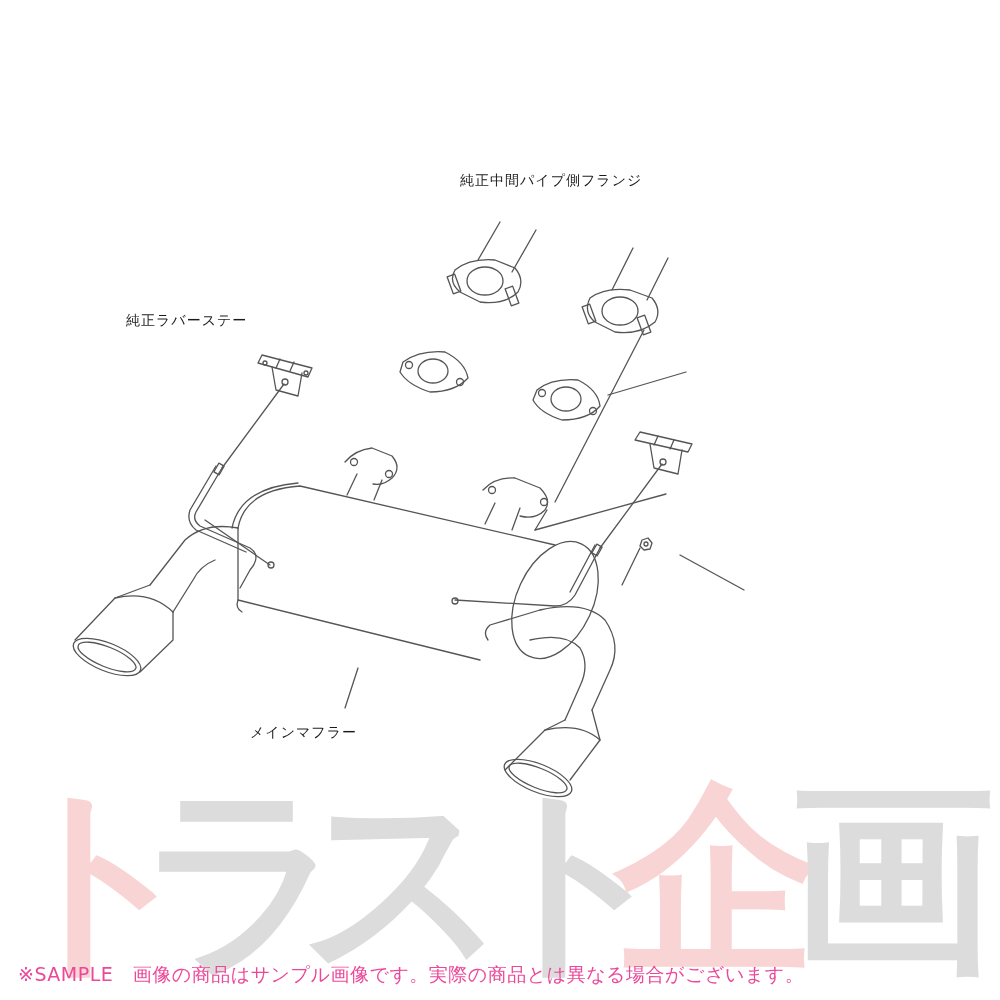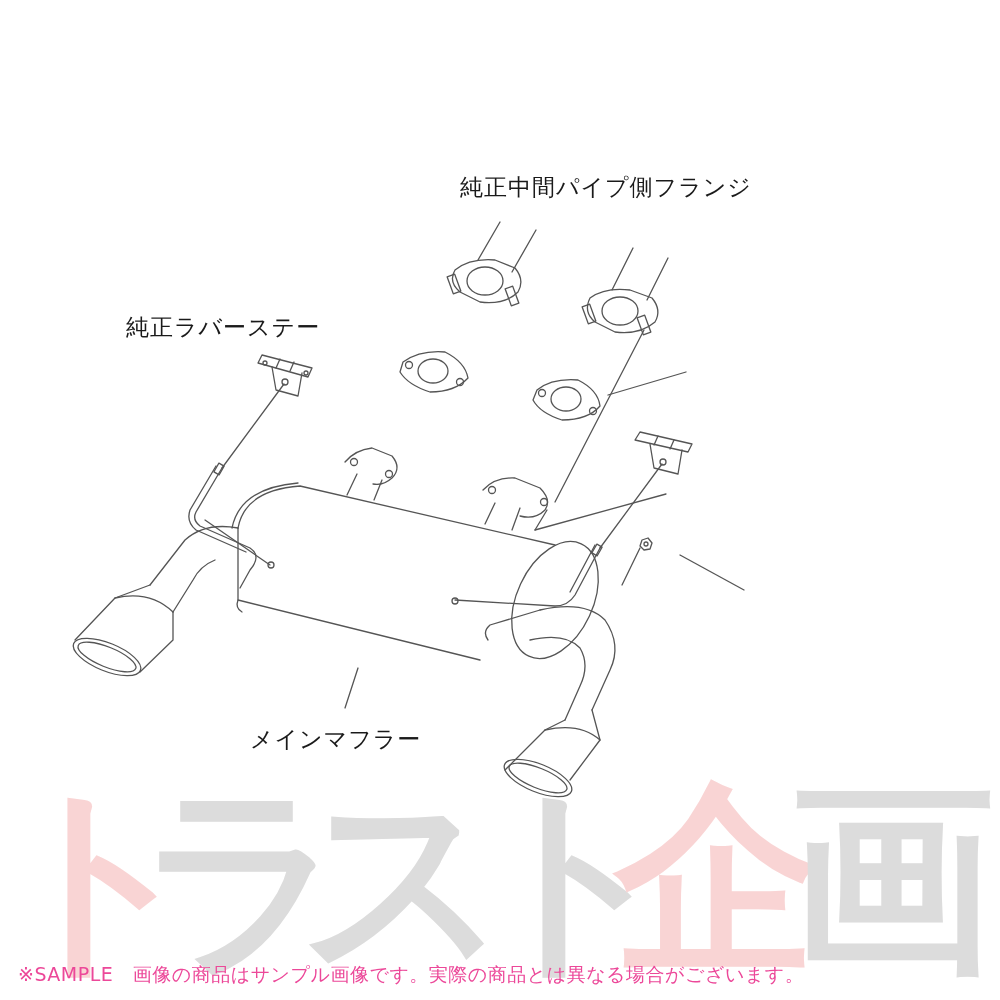--- a/index.html
+++ b/index.html
@@ -1,20 +1,20 @@
 <!DOCTYPE html>
 <html><head>
 <meta charset="utf-8">
 <style>
   html, body { margin: 0; padding: 0; background: #ffffff; }
   body { width: 1000px; height: 1000px; position: relative; overflow: hidden;
          font-family: "DejaVu Sans", "Liberation Sans", sans-serif; color: #1a1a1a; }
   .stage { position: absolute; left: 0; top: 0; width: 1000px; height: 1000px; }
   svg.diagram { position: absolute; left: 0; top: 0; width: 1000px; height: 1000px; }
-  .label { position: absolute; font-size: 23px; white-space: nowrap; color: #1a1a1a; letter-spacing: 1px; }
+  .label { position: absolute; font-size: 14px; white-space: nowrap; color: #1a1a1a; letter-spacing: 1px; }
   .footer { position: absolute; left: 18px; top: 962px; font-size: 19px; white-space: nowrap; color: #ec4899; letter-spacing: 0.5px; }
   .wm { position: absolute; top: 775px; font-family: "DejaVu Serif", "Liberation Serif", serif; font-weight: bold; font-size: 205px; line-height: 1; }
 </style>
 </head>
 <body>
 
 <div class="stage">
 
   <div class="wm" style="left:-5px;color:#f9d4d4;">ト</div>
   <div class="wm" style="left:140px;color:#dcdcdc;">ラ</div>

